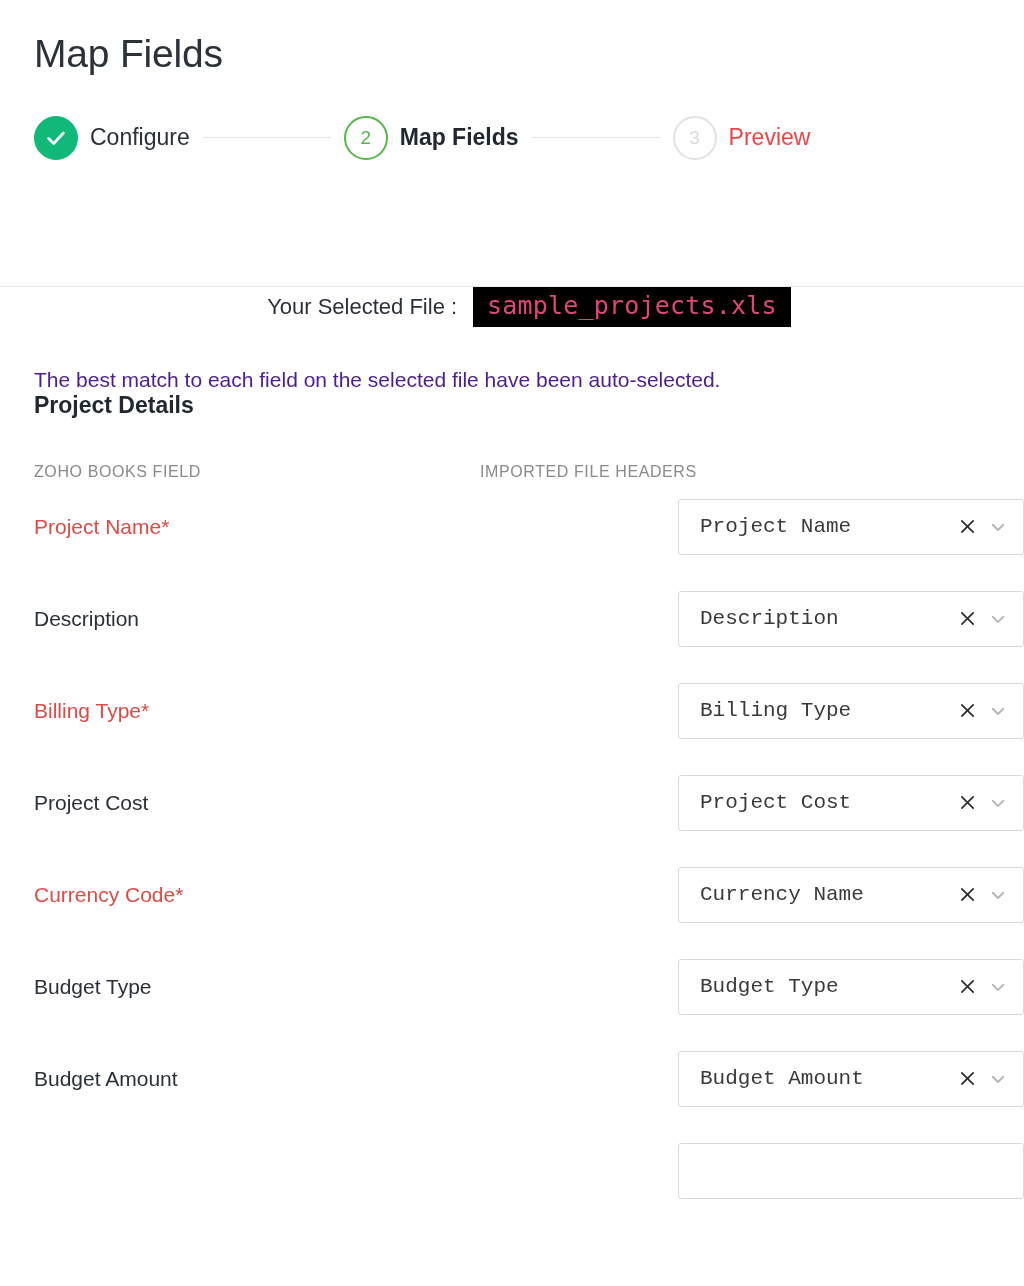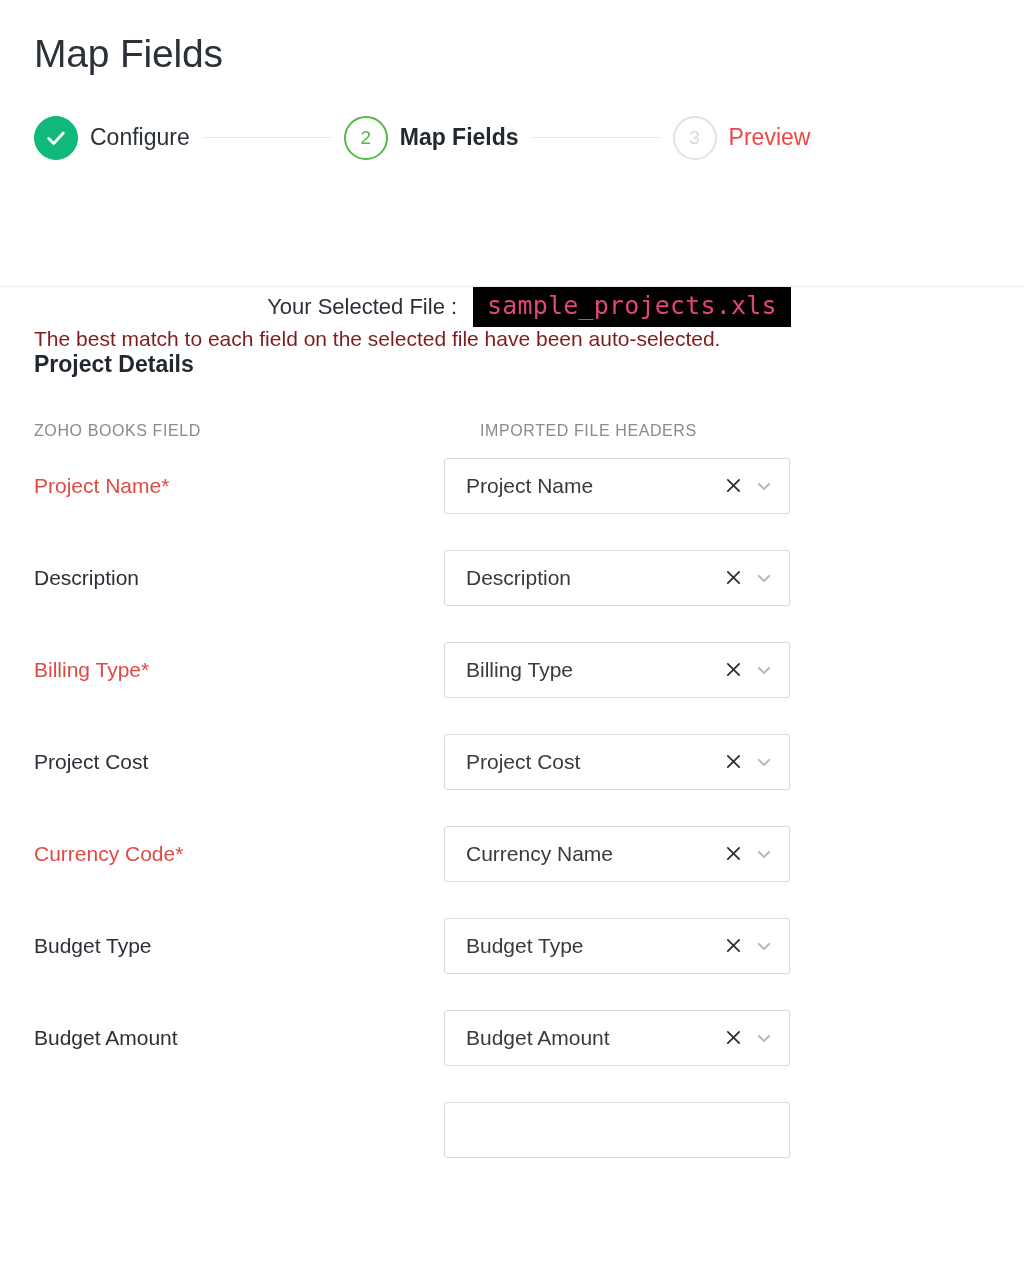--- a/index.html
+++ b/index.html
@@ -102,22 +102,23 @@
     margin-left: 16px;
     background: #000000;
     color: #e2457e;
     font-family: "DejaVu Sans Mono", "Liberation Mono", monospace;
     font-size: 25px;
     padding: 5px 14px 7px 14px;
     line-height: 1.1;
     letter-spacing: 0.2px;
   }
   .help-text {
+    margin-top: 41px;
     font-size: 21px;
-    color: #7f1d1d;
+    color: #4c1d95;
   }
   .section-title {
     font-size: 23px;
     font-weight: 700;
     color: #222831;
   }
 
   
   .map-table { margin-top: 44px; }
   .map-head {
@@ -129,20 +130,21 @@
     text-transform: uppercase;
     gap: 36px;
   }
   .col-left  { width: 410px; flex: 0 0 410px; }
   .col-right { width: 346px; flex: 0 0 346px; }
 
   .map-row {
     display: flex;
     align-items: center;
     height: 92px;
+    justify-content: space-between;
   }
   .field-label {
     font-size: 21px;
     color: #2b3138;
   }
   .field-label.required { color: #de4b45; }
 
   .select-box {
     width: 346px;
     height: 56px;
@@ -154,20 +156,21 @@
     padding: 0 14px 0 21px;
     position: relative;
   }
   .select-value {
     font-size: 21px;
     color: #3a3a3a;
     flex: 1 1 auto;
     overflow: hidden;
     white-space: nowrap;
     text-overflow: ellipsis;
+    font-family: Liberation Mono, monospace;
   }
   .clear-icon {
     flex: 0 0 auto;
     margin-right: 10px;
     display: flex;
     align-items: center;
     justify-content: center;
     width: 20px;
     height: 20px;
   }

